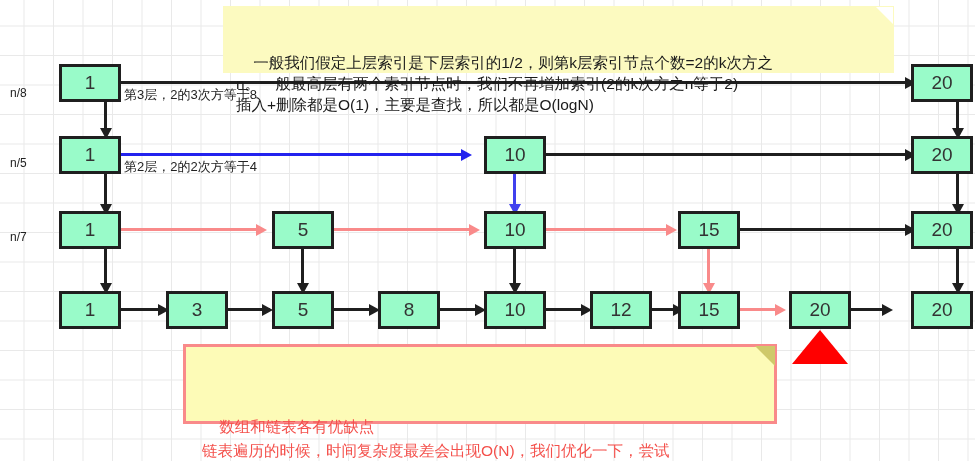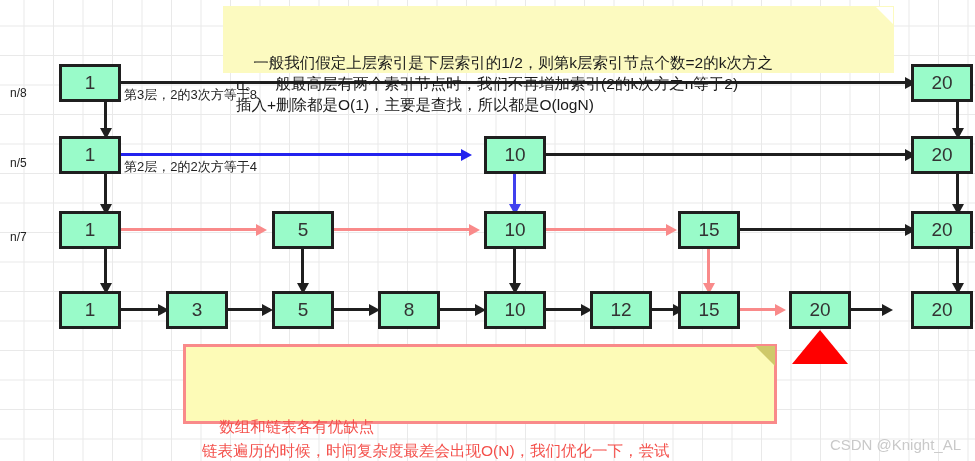--- a/index.html
+++ b/index.html
@@ -242,15 +242,14 @@
 插入+删除都是O(1)，主要是查找，所以都是O(logN)</span>
   </div>
 
   <div id="note-bottom" class="note">
     <span class="fold"></span>
     <span>数组和链表各有优缺点
 链表遍历的时候，时间复杂度最差会出现O(N)，我们优化一下，尝试
 空间换时间，给链表加个索引，称为“索引升级”，两两取首即可。</span>
   </div>
 
-  <div id="watermark">CSDN @Knight_AL</div>
 
 </div>
 
 </body></html>

